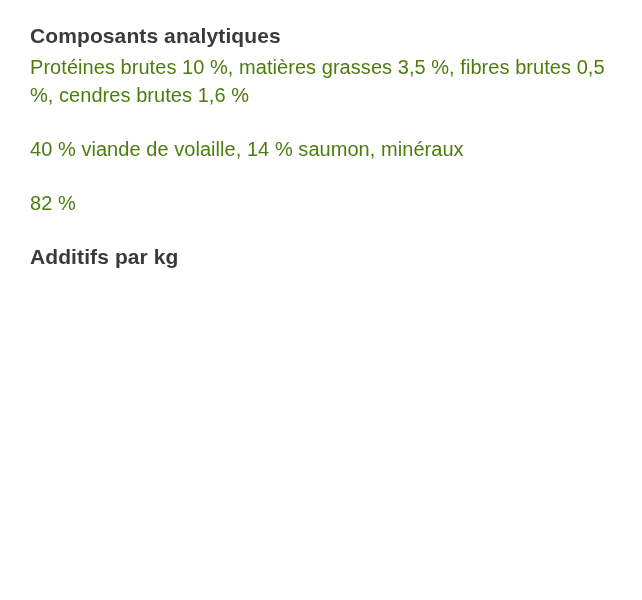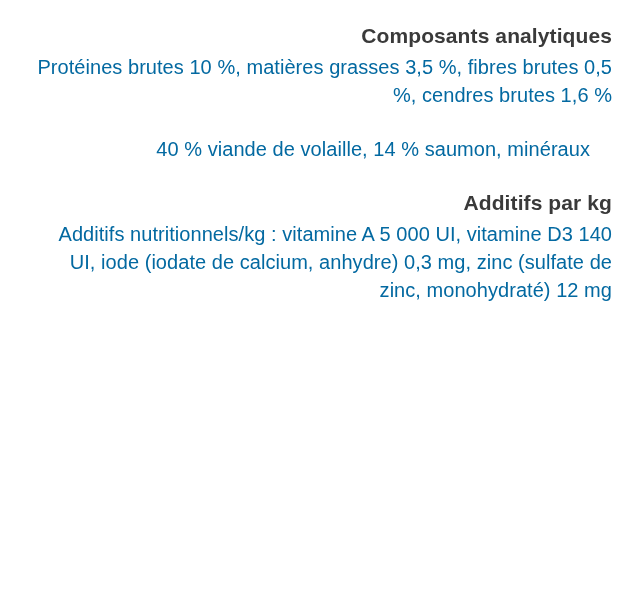--- a/index.html
+++ b/index.html
@@ -13,40 +13,39 @@
     font-family: "Liberation Sans", sans-serif;
     color: #3f3f3f;
     overflow: hidden;
   }
   .page {
     position: relative;
     width: 642px;
     height: 600px;
     box-sizing: border-box;
     padding: 22px 30px 16px 30px;
-    text-align: right;
   }
   .section {
     margin-bottom: 26px;
   }
   .section:last-child {
     margin-bottom: 4px;
   }
   .sec-title {
     font-size: 21px;
     font-weight: bold;
     color: #3a3a3a;
     line-height: 28px;
     margin: 0 0 3px 0;
     letter-spacing: 0.1px;
   }
   .sec-body {
     font-size: 20px;
     font-weight: normal;
-    color: #0369a1;
+    color: #4d7c0f;
     line-height: 28px;
     margin: 0;
     letter-spacing: 0.05px;
   }
   .analytic .sec-body { max-width: 590px; }
   .composition .sec-body { max-width: 560px; }
   .additifs .sec-body { max-width: 595px; }
   .moisture .sec-body { max-width: 200px; }
 </style>
 </head>
@@ -57,20 +56,20 @@
   <div class="section analytic">
     <h2 class="sec-title">Composants analytiques</h2>
     <p class="sec-body">Protéines brutes 10 %, matières grasses 3,5 %, fibres brutes 0,5 %, cendres brutes 1,6 %</p>
   </div>
 
   <div class="section composition">
     <p class="sec-body">40 % viande de volaille, 14 % saumon, minéraux</p>
   </div>
 
   <div class="section moisture">
+    <p class="sec-body">82 %</p>
   </div>
 
   <div class="section additifs">
     <h2 class="sec-title">Additifs par kg</h2>
-    <p class="sec-body">Additifs nutritionnels/kg : vitamine A 5 000 UI, vitamine D3 140 UI, iode (iodate de calcium, anhydre) 0,3 mg, zinc (sulfate de zinc, monohydraté) 12 mg</p>
   </div>
 
 </div>
 
 </body></html>

